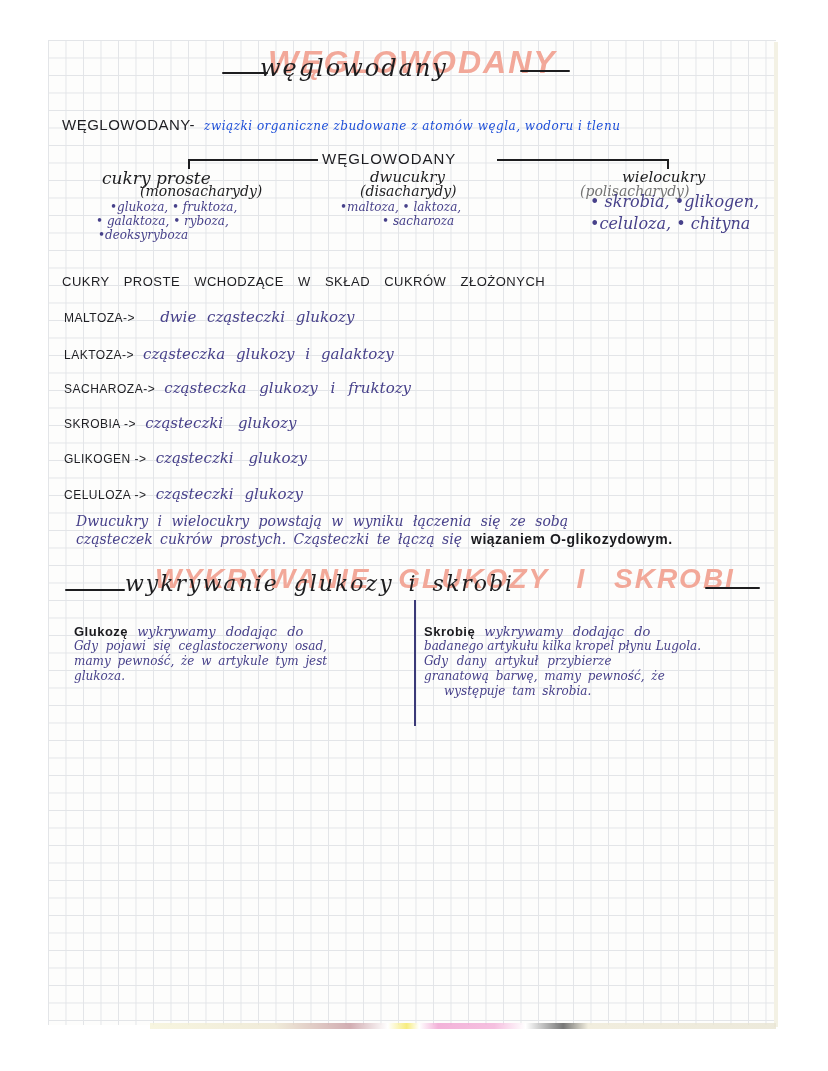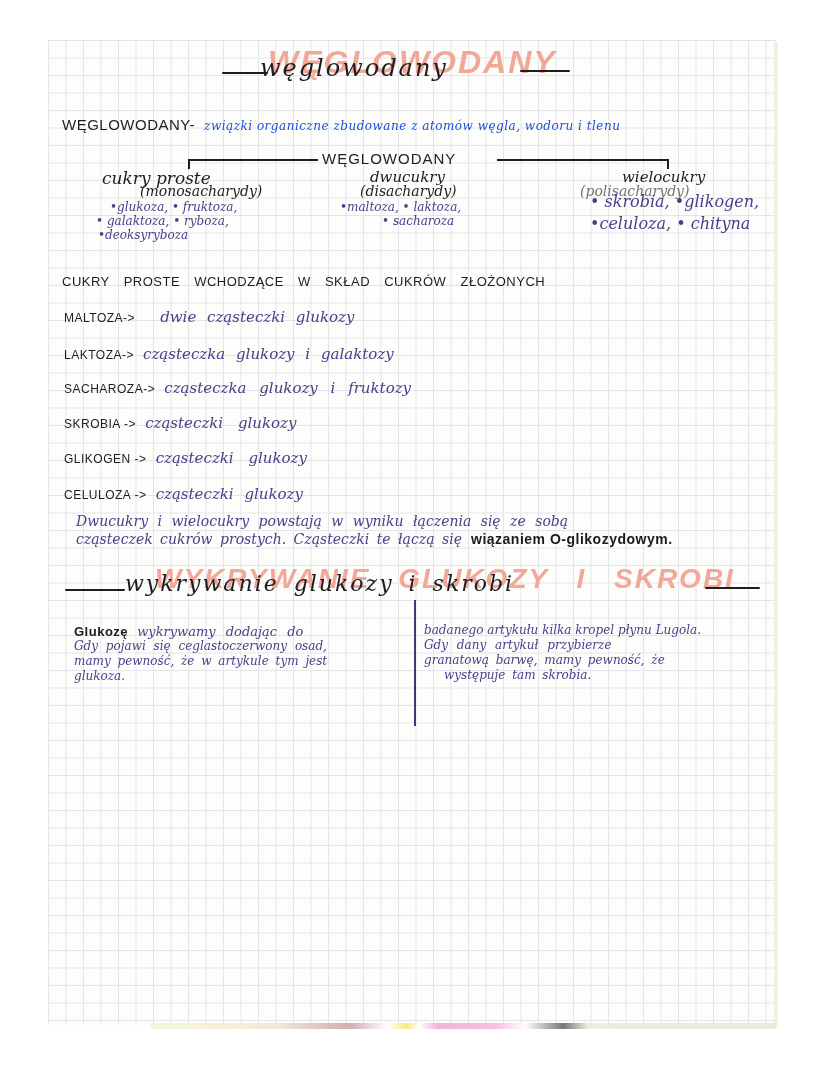--- a/index.html
+++ b/index.html
@@ -134,17 +134,21 @@
   <div>
     <span class="caps bold" style="font-size:13px;">Glukozę</span>
     <span class="blue" style="font-size:13px; margin-left:4px; word-spacing:6px;">wykrywamy dodając do</span>
   </div>
   <div class="blue" style="font-size:12px; word-spacing:4px;">Gdy pojawi się ceglastoczerwony osad,</div>
   <div class="blue" style="font-size:12px; word-spacing:3px;">mamy pewność, że w artykule tym jest</div>
   <div class="blue" style="font-size:12px;">glukoza.</div>
 </div>
 
 <div class="el" style="left:424px; top:623px; line-height:15px;">
+  <div>
+    <span class="caps bold" style="font-size:13px;">Skrobię</span>
+    <span class="blue" style="font-size:13px; margin-left:4px; word-spacing:6px;">wykrywamy dodając do</span>
+  </div>
   <div class="blue" style="font-size:12px;">badanego artykułu kilka kropel płynu Lugola.</div>
   <div class="blue" style="font-size:12px; word-spacing:5px;">Gdy dany artykuł przybierze</div>
   <div class="blue" style="font-size:12px; word-spacing:3px;">granatową barwę, mamy pewność, że</div>
   <div class="blue" style="font-size:12px; margin-left:20px; word-spacing:3px;">występuje tam skrobia.</div>
 </div>
 
 </body></html>

